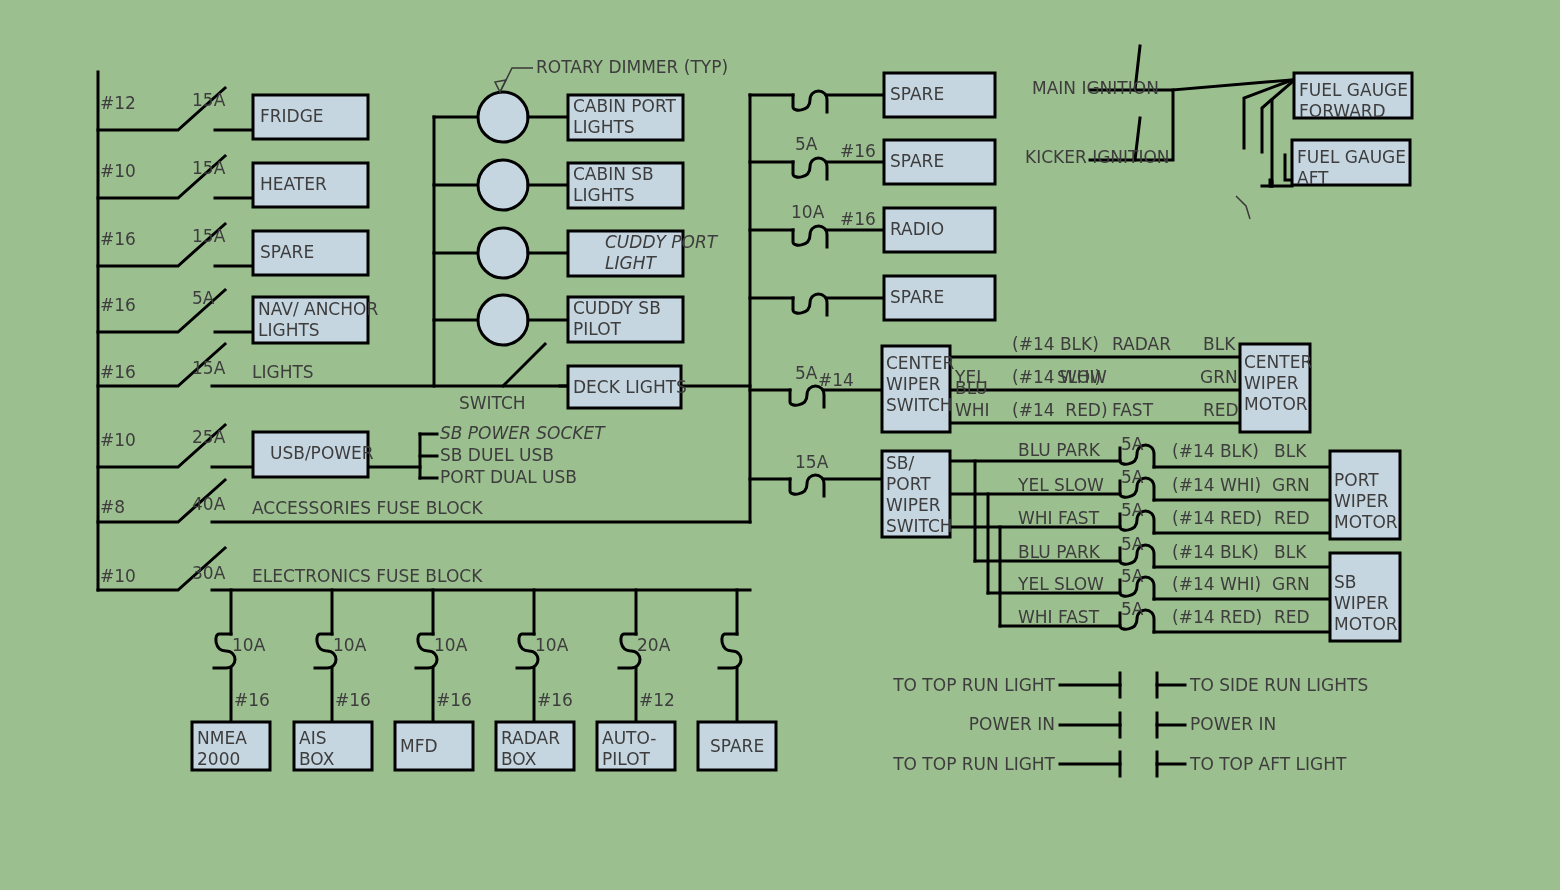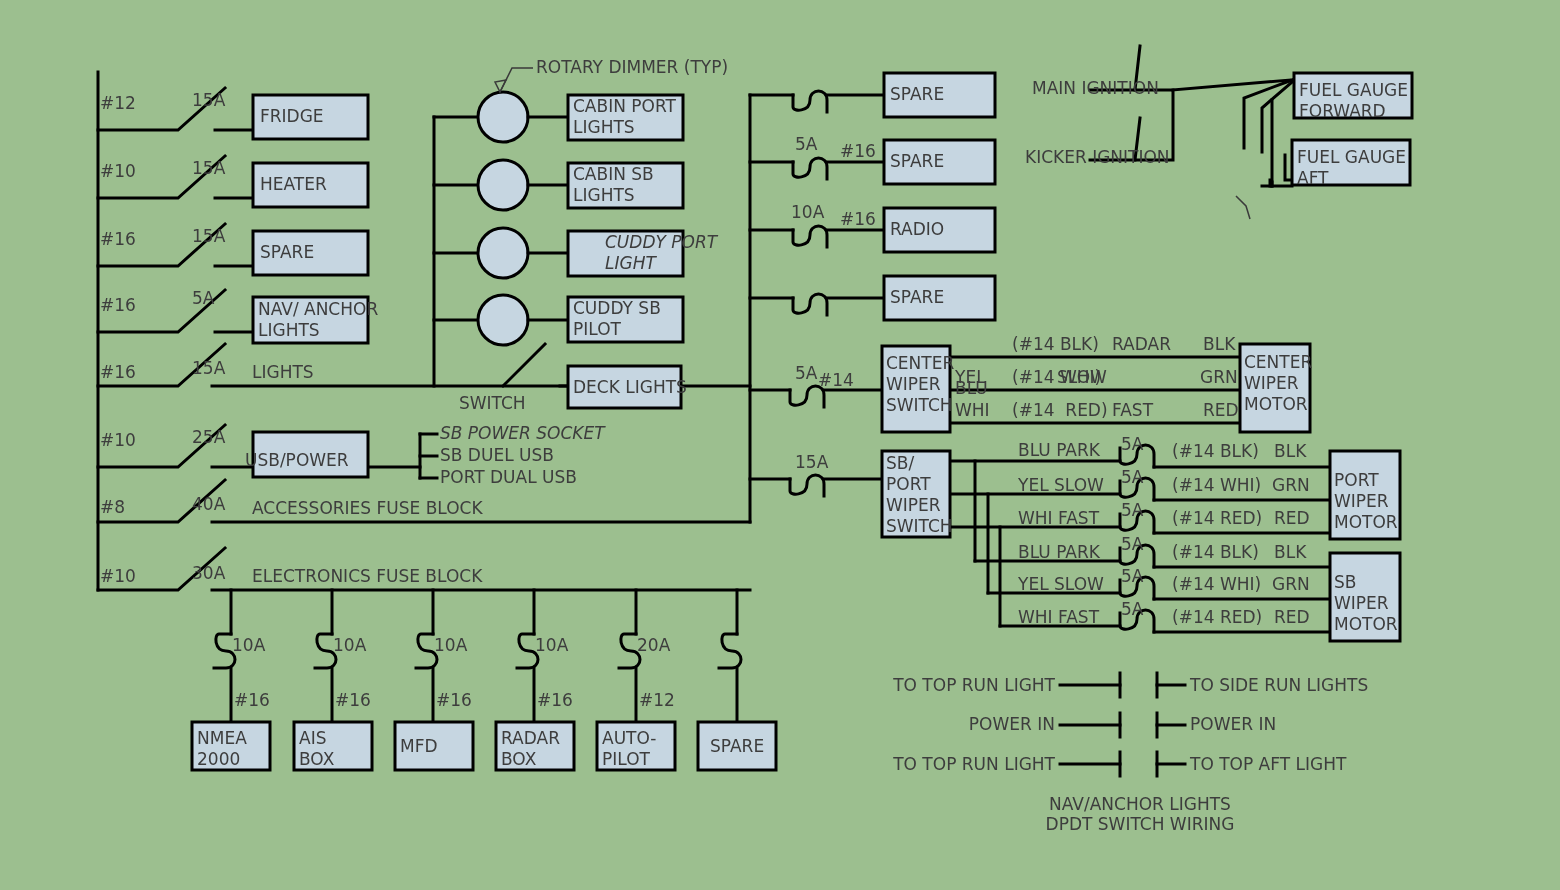--- a/index.html
+++ b/index.html
@@ -266,21 +266,21 @@
 <div class="lbl" style="left:100px;top:497px;">#8</div>
 <div class="lbl" style="left:192px;top:494px;">40A</div>
 <div class="lbl" style="left:100px;top:566px;">#10</div>
 <div class="lbl" style="left:192px;top:563px;">30A</div>
 
 <div class="boxlabel" style="left:260px;top:106px;">FRIDGE</div>
 <div class="boxlabel" style="left:260px;top:174px;">HEATER</div>
 <div class="boxlabel" style="left:260px;top:242px;">SPARE</div>
 <div class="boxlabel" style="left:258px;top:299px;">NAV/ ANCHOR
 LIGHTS</div>
-<div class="boxlabel" style="left:245px;top:443px;margin-top:7px;">USB/POWER</div>
+<div class="boxlabel" style="left:270px;top:443px;">USB/POWER</div>
 
 <div class="lbl" style="left:252px;top:362px;">LIGHTS</div>
 <div class="lbl" style="left:459px;top:393px;">SWITCH</div>
 <div class="lbl" style="left:252px;top:498px;">ACCESSORIES FUSE BLOCK</div>
 <div class="lbl" style="left:252px;top:566px;">ELECTRONICS FUSE BLOCK</div>
 
 <div class="lbl" style="left:536px;top:57px;">ROTARY DIMMER (TYP)</div>
 
 <div class="boxlabel" style="left:573px;top:96px;">CABIN PORT
 LIGHTS</div>
@@ -400,16 +400,14 @@
 <div class="lbl" style="left:1121px;top:599px;">5A</div>
 <div class="lbl" style="left:1172px;top:607px;">(#14 RED)</div>
 <div class="lbl" style="left:1274px;top:607px;">RED</div>
 
 <div class="lbl rt" style="left:860px;top:675px;width:195px;">TO TOP RUN LIGHT</div>
 <div class="lbl rt" style="left:860px;top:714px;width:195px;">POWER IN</div>
 <div class="lbl rt" style="left:860px;top:754px;width:195px;">TO TOP RUN LIGHT</div>
 <div class="lbl" style="left:1190px;top:675px;">TO SIDE RUN LIGHTS</div>
 <div class="lbl" style="left:1190px;top:714px;">POWER IN</div>
 <div class="lbl" style="left:1190px;top:754px;">TO TOP AFT LIGHT</div>
-<div class="lbl ctr" style="left:985px;top:794px;width:310px;">NAV/ANCHOR LIGHTS
-DPDT SWITCH WIRING</div>
 
 </div>
 
 </body></html>

